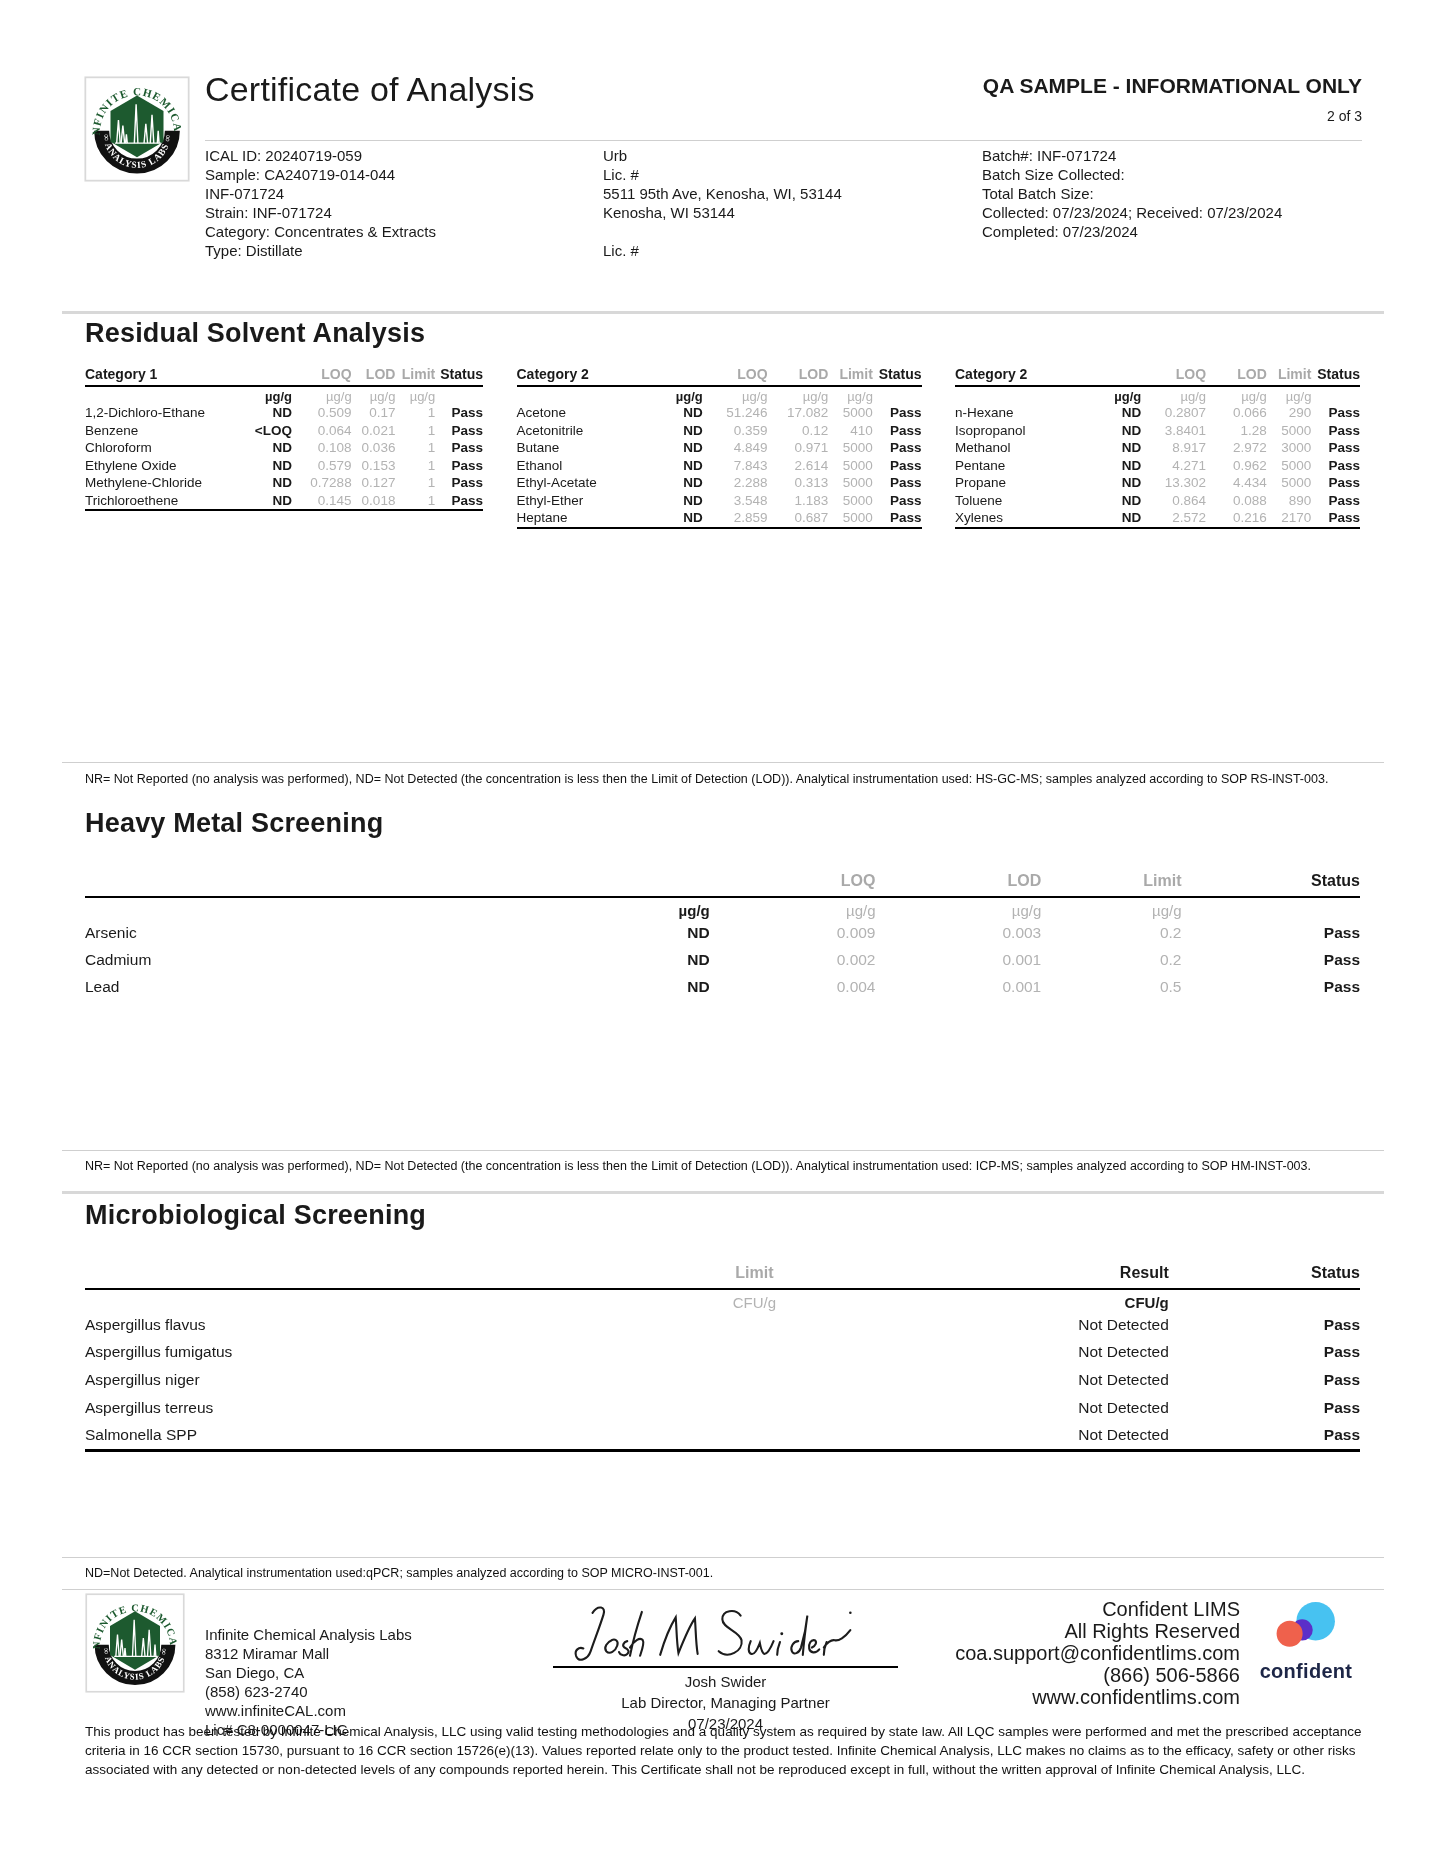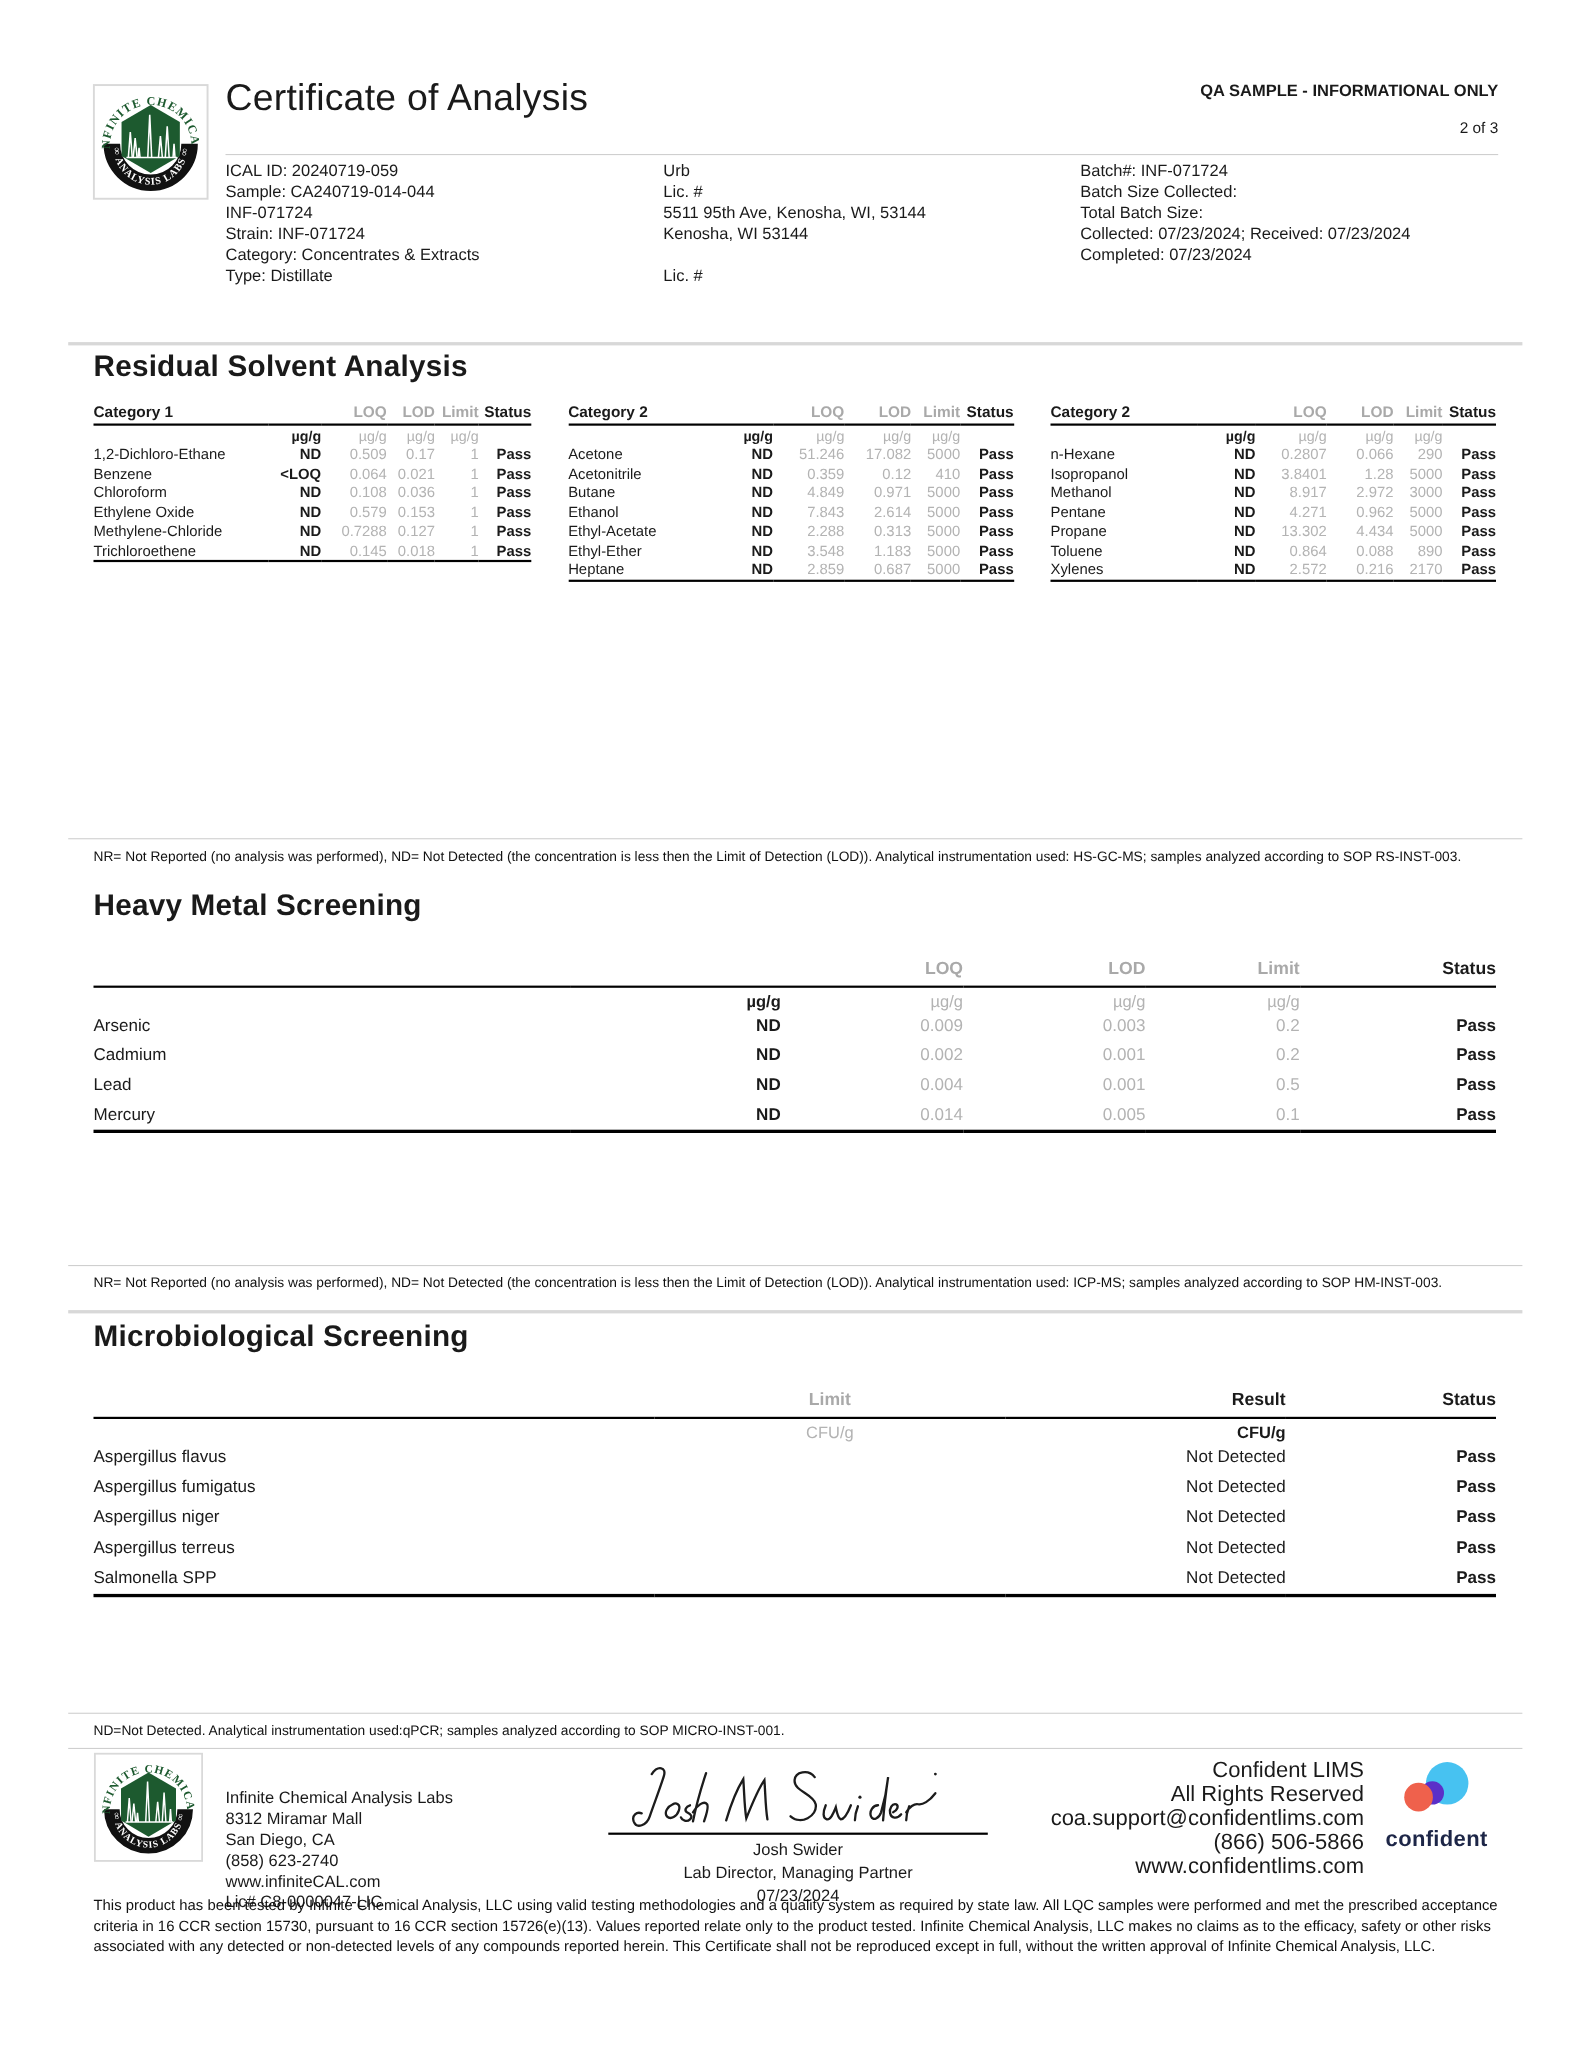--- a/index.html
+++ b/index.html
@@ -3,21 +3,21 @@
 <meta charset="utf-8">
 <style>
   * { margin:0; padding:0; box-sizing:border-box; }
   html,body { background:#ffffff; }
   body { font-family:"Liberation Sans", sans-serif; color:#1a1a1a; }
   .page { position:relative; width:1445px; height:1870px; background:#fff; overflow:hidden; }
 
   
   .lab-logo { position:absolute; left:84px; top:76px; width:106px; height:106px; }
   .doc-title { position:absolute; left:205px; top:70px; font-size:34px; font-weight:500; letter-spacing:.2px; }
-  .qa-label { position:absolute; right:83px; top:74px; font-size:15px; font-weight:700; }
+  .qa-label { position:absolute; right:83px; top:74px; font-size:21px; font-weight:700; }
   .page-num { position:absolute; right:83px; top:108px; font-size:14px; }
   .title-rule { position:absolute; left:205px; top:140px; width:1157px; height:1px; background:#cfcfcf; }
   .meta-col { position:absolute; top:146px; font-size:15px; line-height:19px; }
   .meta-line { min-height:19px; white-space:nowrap; }
   .meta-1 { left:205px; } .meta-2 { left:603px; } .meta-3 { left:982px; }
 
   
   .divider { position:absolute; left:62px; width:1322px; height:3px; background:#d8d8d8; }
   .thin-rule { position:absolute; left:62px; width:1322px; height:1px; background:#cfcfcf; }
   .sec-heading { position:absolute; left:85px; font-size:27px; font-weight:700; letter-spacing:.2px; }
@@ -462,28 +462,20 @@
           <td class="num semib">Pass</td>
         </tr>
           <tr class="row">
           <td>Lead</td>
           <td class="num semib">ND</td>
           <td class="num gray">0.004</td>
           <td class="num gray">0.001</td>
           <td class="num gray">0.5</td>
           <td class="num semib">Pass</td>
         </tr>
-          <tr class="row last">
-          <td>Mercury</td>
-          <td class="num semib">ND</td>
-          <td class="num gray">0.014</td>
-          <td class="num gray">0.005</td>
-          <td class="num gray">0.1</td>
-          <td class="num semib">Pass</td>
-        </tr>
         </tbody>
     </table>
   </div>
 
   <div class="thin-rule" style="top:1150px"></div>
   <div class="footnote" style="top:1157px">NR= Not Reported (no analysis was performed), ND= Not Detected (the concentration is less then the Limit of Detection (LOD)). Analytical instrumentation used: ICP-MS; samples analyzed according to SOP HM-INST-003.</div>
   <div class="divider" style="top:1191px"></div>
 
   <div class="sec-heading" style="top:1200px">Microbiological Screening</div>
 

